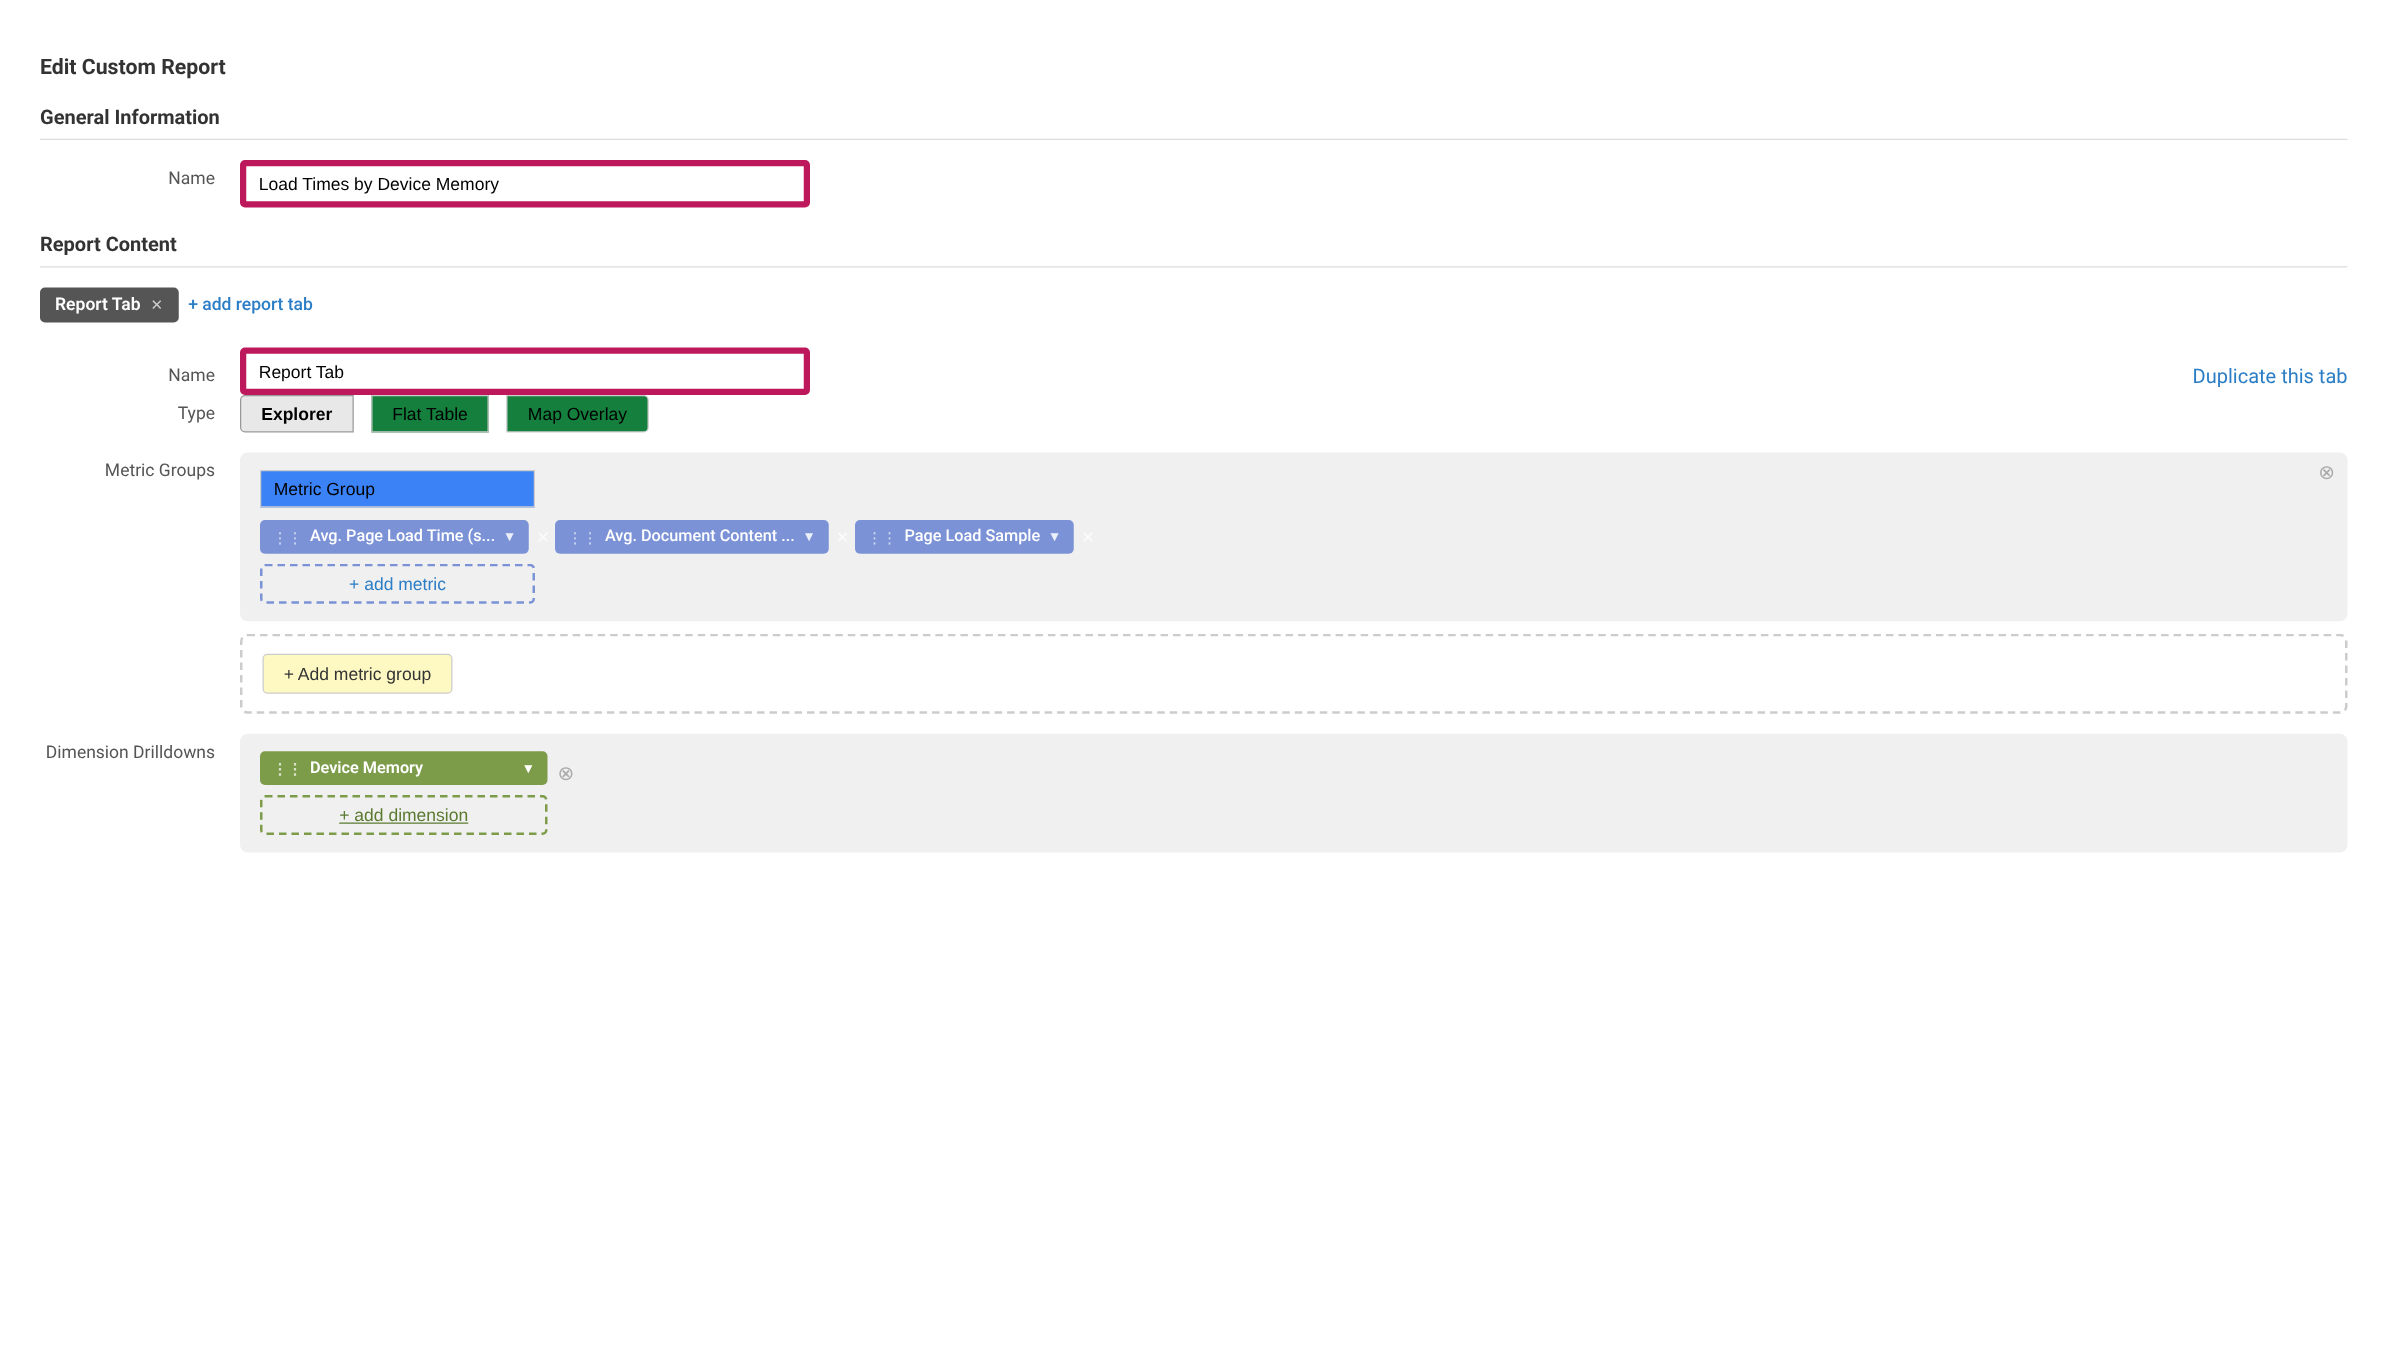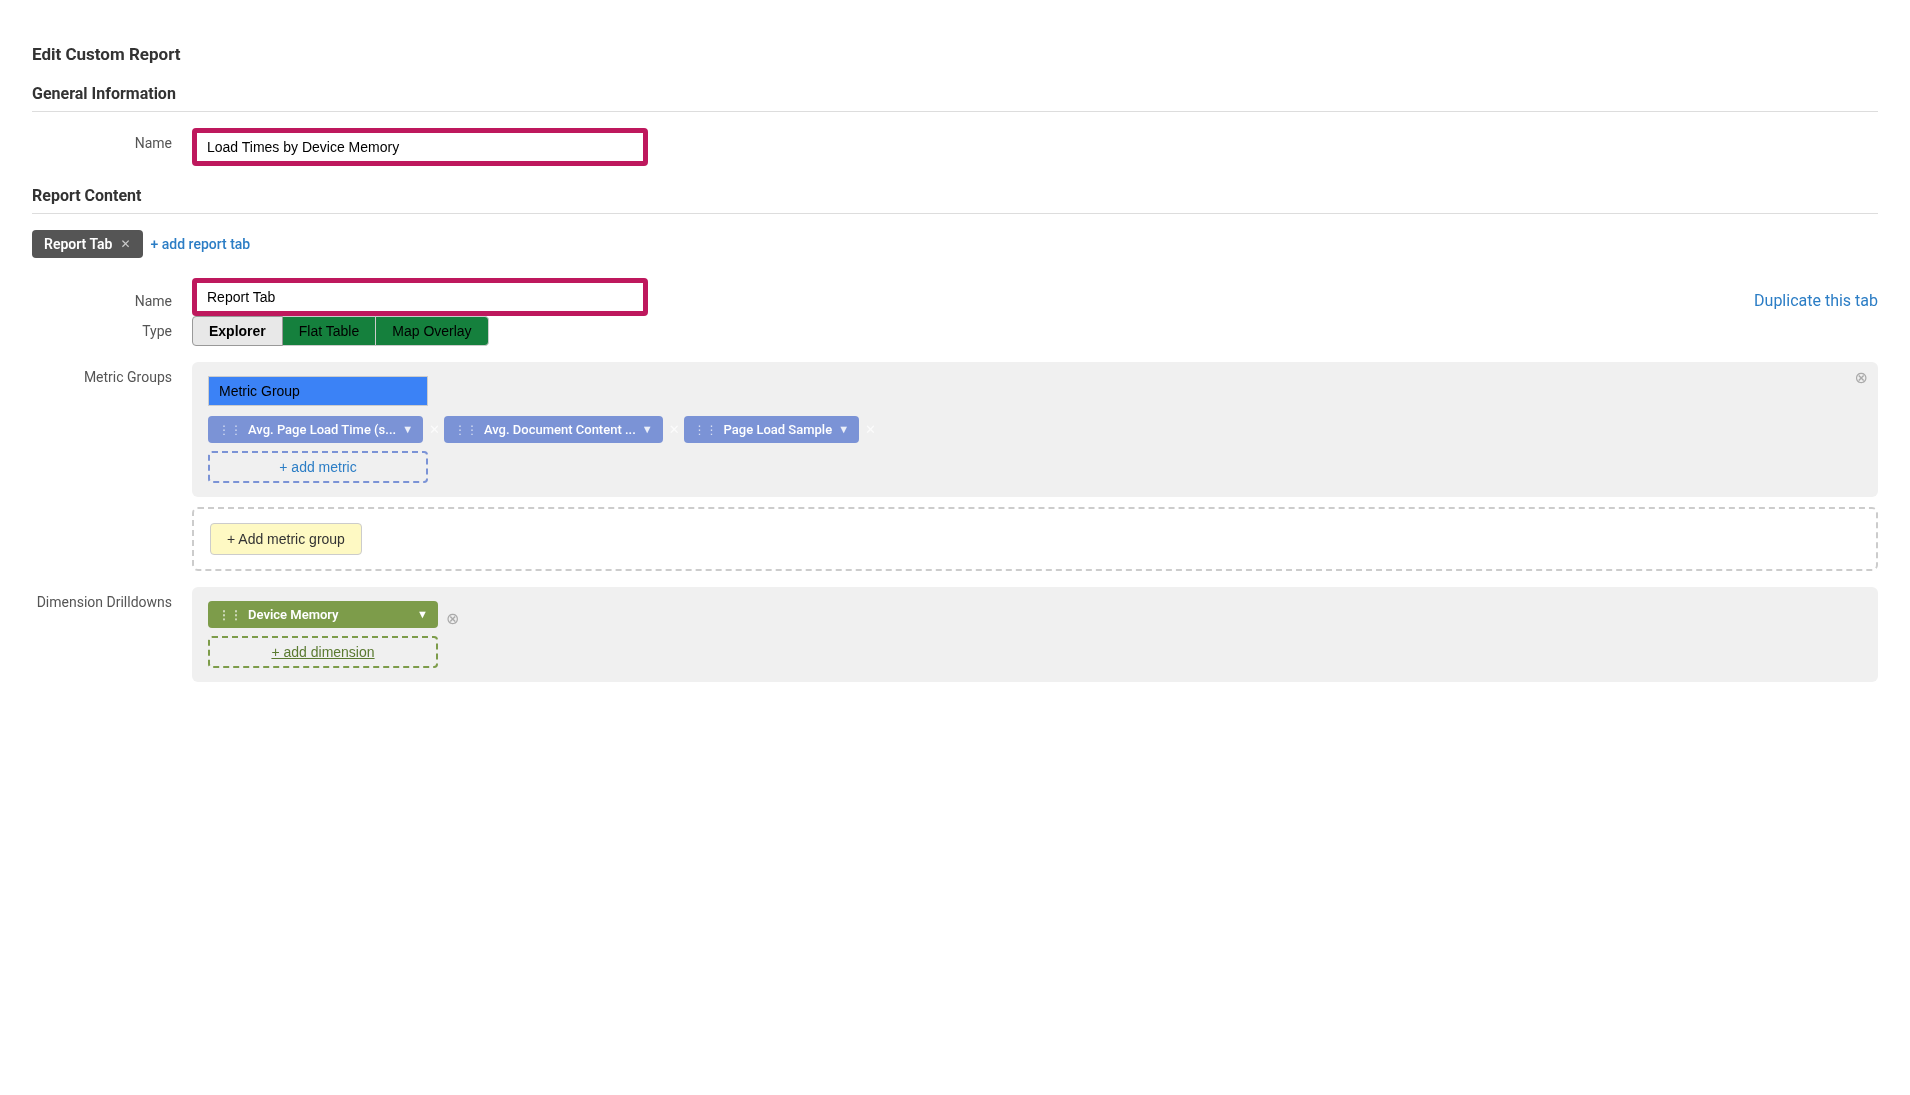--- a/index.html
+++ b/index.html
@@ -92,21 +92,21 @@
       color: #2b7dc5;
       font-size: 14px;
       cursor: pointer;
       text-decoration: none;
       font-weight: 500;
     }
 
     
     .type-btn-group {
       display: flex;
-      gap: 0;
+      gap: 15px;
       align-items: center;
     }
 
     .type-btn {
       border: 1px solid #ccc;
       background: #15803d;
       padding: 6px 16px;
       font-size: 14px;
       cursor: pointer;
       margin-right: -1px;

